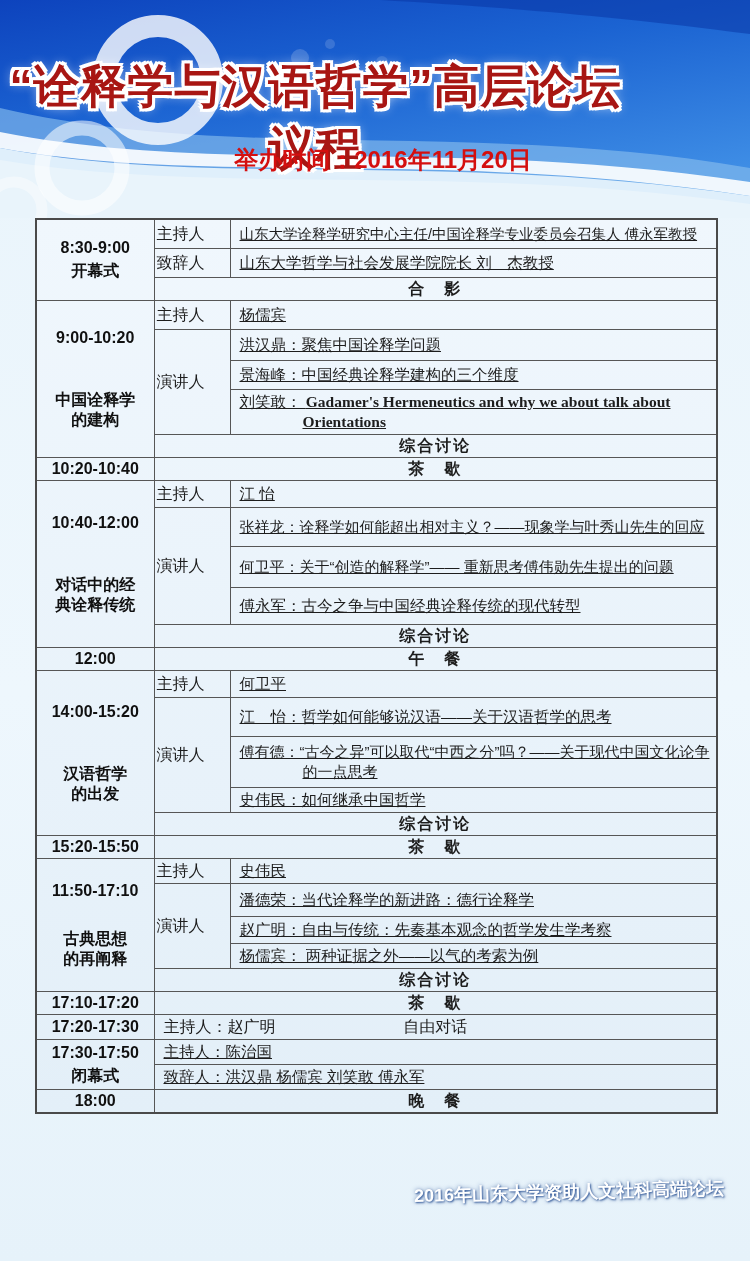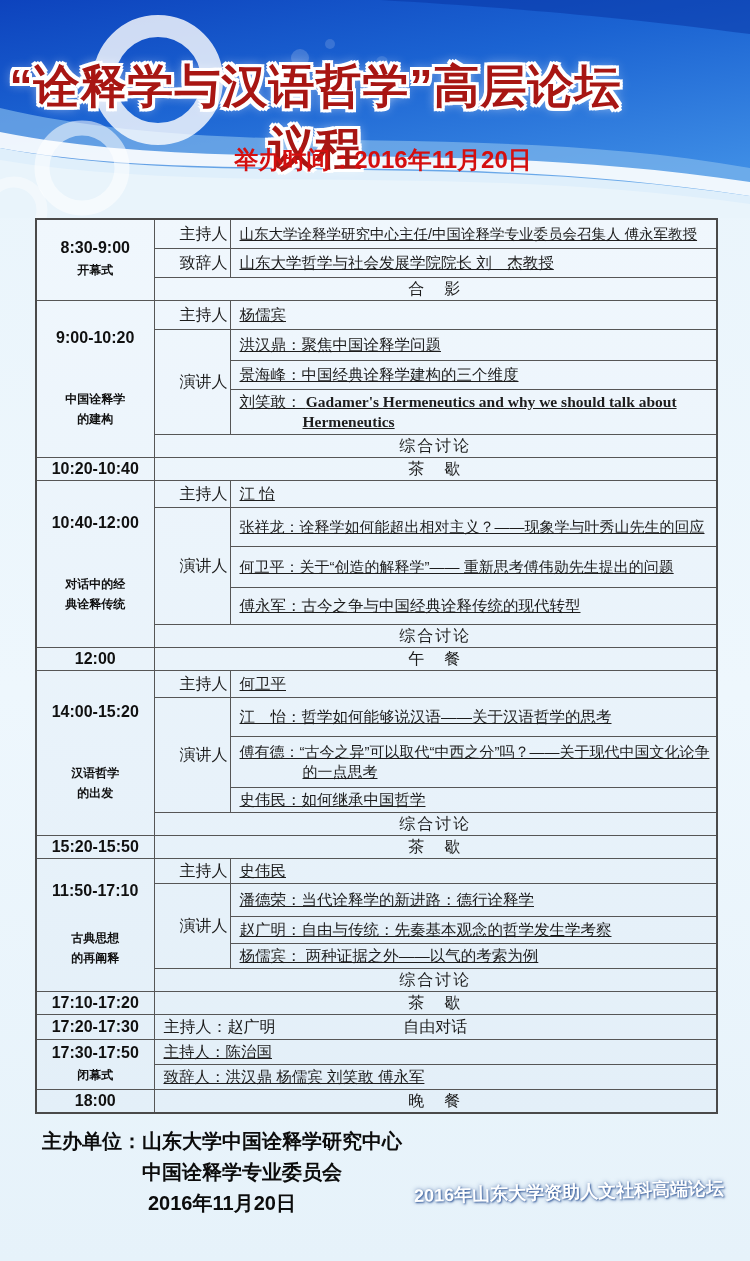--- a/index.html
+++ b/index.html
@@ -23,28 +23,28 @@
   
   table.agenda{
     position:absolute;left:35px;top:218px;width:681px;
     border-collapse:collapse;table-layout:fixed;
     background:linear-gradient(180deg,#f0f7fd 0%,#e3eff8 100%);
     border:2px solid #4a4a4a;
   }
   col.c-time{width:118px;} col.c-role{width:76px;} col.c-content{width:487px;}
   td{border:1px solid #565656;line-height:20px;color:#1d1d1d;overflow:hidden;}
   .time-cell{text-align:center;vertical-align:middle;font-weight:bold;font-size:16px;color:#101010;}
-  .time-cell .n{font-size:12px;font-weight:bold;font-family:Liberation Mono, monospace;}
+  .time-cell .n{font-size:16px;font-weight:bold;}
   .gap-sm{margin-top:3px;} .gap-md{margin-top:28px;} .gap-lg{margin-top:42px;}
-  .role{text-align:right;vertical-align:middle;font-size:16px;font-weight:500;padding:0 2px;}
+  .role{text-align:left;vertical-align:middle;font-size:16px;font-weight:500;padding:0 2px;}
   .content{font-size:15.5px;font-weight:500;padding:2px 6px 2px 9px;vertical-align:middle;text-decoration:underline;}
   .fs15{font-size:15px;} .fs145{font-size:14.5px;}
   .hang{padding-left:72px;text-indent:-63px;}
   .en{font-family:"Liberation Serif",serif;font-weight:bold;font-size:15.5px;}
-  .merged{text-align:center;vertical-align:middle;font-size:16px;font-weight:400;letter-spacing:2px;padding:1px 4px;}
+  .merged{text-align:center;vertical-align:middle;font-size:16px;font-weight:700;letter-spacing:2px;padding:1px 4px;}
   .free-cell{position:relative;font-size:16px;font-weight:500;padding:2px 18px 2px 9px;vertical-align:middle;}
   .free-center{position:absolute;left:0;top:0;width:100%;height:100%;display:flex;align-items:center;justify-content:center;border-radius:7px;}
   tr.h21{height:21px;}tr.h24{height:23px;}tr.h26{height:25px;}tr.h28{height:27px;}
   tr.h30{height:29px;}tr.h32{height:31px;}tr.h34{height:33px;}tr.h38{height:37px;}
   tr.h40{height:39px;}tr.h42{height:41px;}tr.h46{height:45px;}tr.h52{height:51px;}
   
   .org-block{position:absolute;left:42px;top:1126px;font-size:20px;font-weight:bold;color:#0c0c0c;line-height:31px;}
   .org-indent{margin-left:100px;}
   .org-indent2{margin-left:106px;}
   .sponsor-note{
@@ -118,21 +118,21 @@
       <td class="content">杨儒宾</td>
     </tr>
     <tr class="h32">
       <td class="role" rowspan="3">演讲人</td>
       <td class="content">洪汉鼎：聚焦中国诠释学问题</td>
     </tr>
     <tr class="h30">
       <td class="content">景海峰：中国经典诠释学建构的三个维度</td>
     </tr>
     <tr class="h46">
-      <td class="content hang"><span>刘笑敢：  </span><span class="en">Gadamer's Hermeneutics and why we should talk about Hermeneutics</span></td>
+      <td class="content hang"><span>刘笑敢：  </span><span class="en">Gadamer's Hermeneutics and why we about talk about Orientations</span></td>
     </tr>
     <tr class="h24">
       <td class="merged" colspan="2">综合讨论</td>
     </tr>
 
     <tr class="h21">
       <td class="time-cell">10:20-10:40</td>
       <td class="merged" colspan="2">茶　歇</td>
     </tr>
 
@@ -254,21 +254,16 @@
       </linearGradient>
     </defs>
     <path d="M0,137 C180,125 420,94 750,57 L750,190 L0,190 Z" fill="url(#gBot)"></path>
     <path d="M0,132 C180,120 420,89 750,52 L750,60 C420,97 180,128 0,140 Z" fill="#ffffff" opacity="0.95"></path>
     <path d="M380,96 C520,78 650,56 750,34 L750,44 C650,64 520,86 380,100 Z" fill="#ffffff" opacity="0.55"></path>
     <path d="M0,164 C220,152 480,124 750,94 L750,190 L0,190 Z" fill="#48a0f0" opacity="0.55"></path>
     <path d="M430,177 C560,175 680,157 750,134 L750,157 C670,173 560,183 430,177 Z" fill="#0c4ab0" opacity="0.9"></path>
     <rect x="0" y="179" width="750" height="11" fill="#1154c1" opacity="0.9"></rect>
   </svg>
 
-  <div class="org-block">
-    <div><span>主办单位：</span><span>山东大学中国诠释学研究中心</span></div>
-    <div class="org-indent">中国诠释学专业委员会</div>
-    <div class="org-indent2">2016年11月20日</div>
-  </div>
 
   <div class="sponsor-note">2016年山东大学资助人文社科高端论坛</div>
 
 </div>
 
 </body></html>

